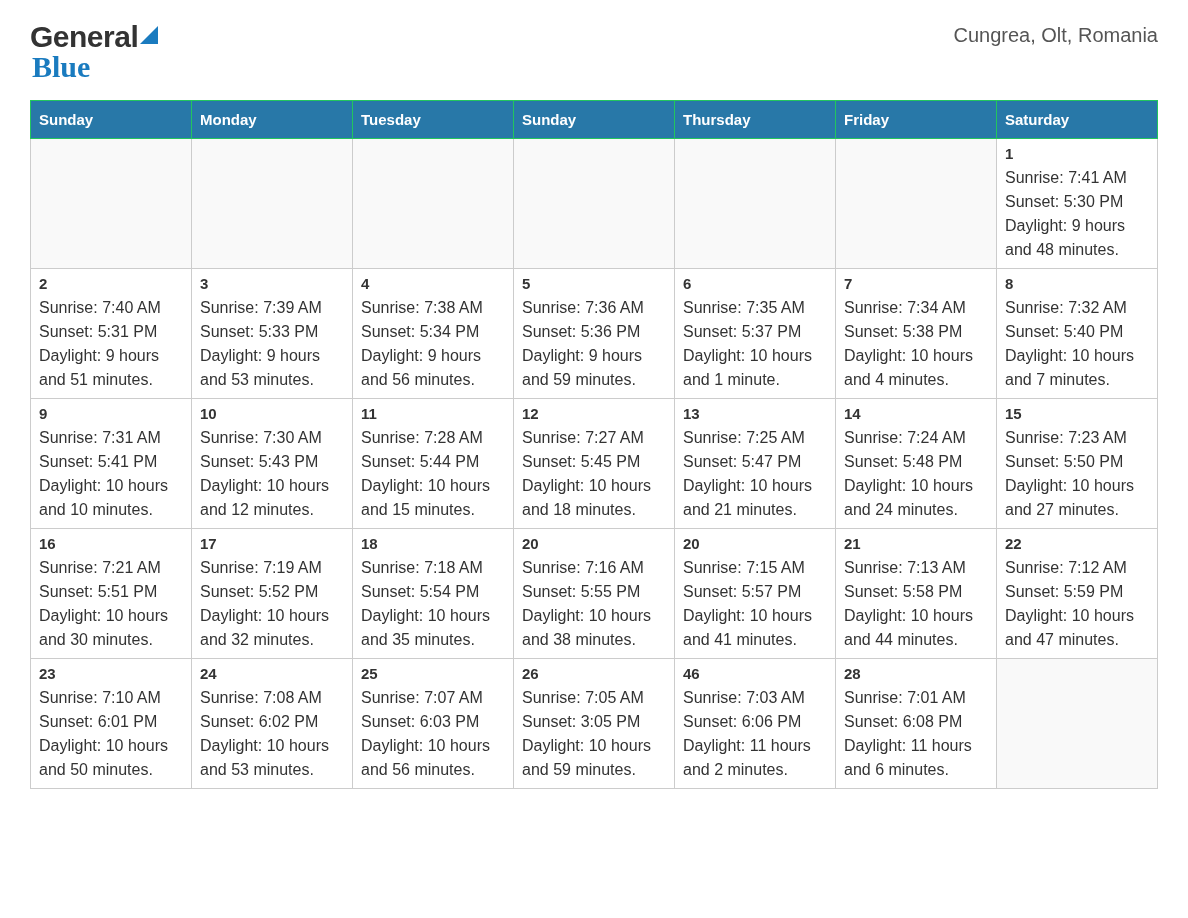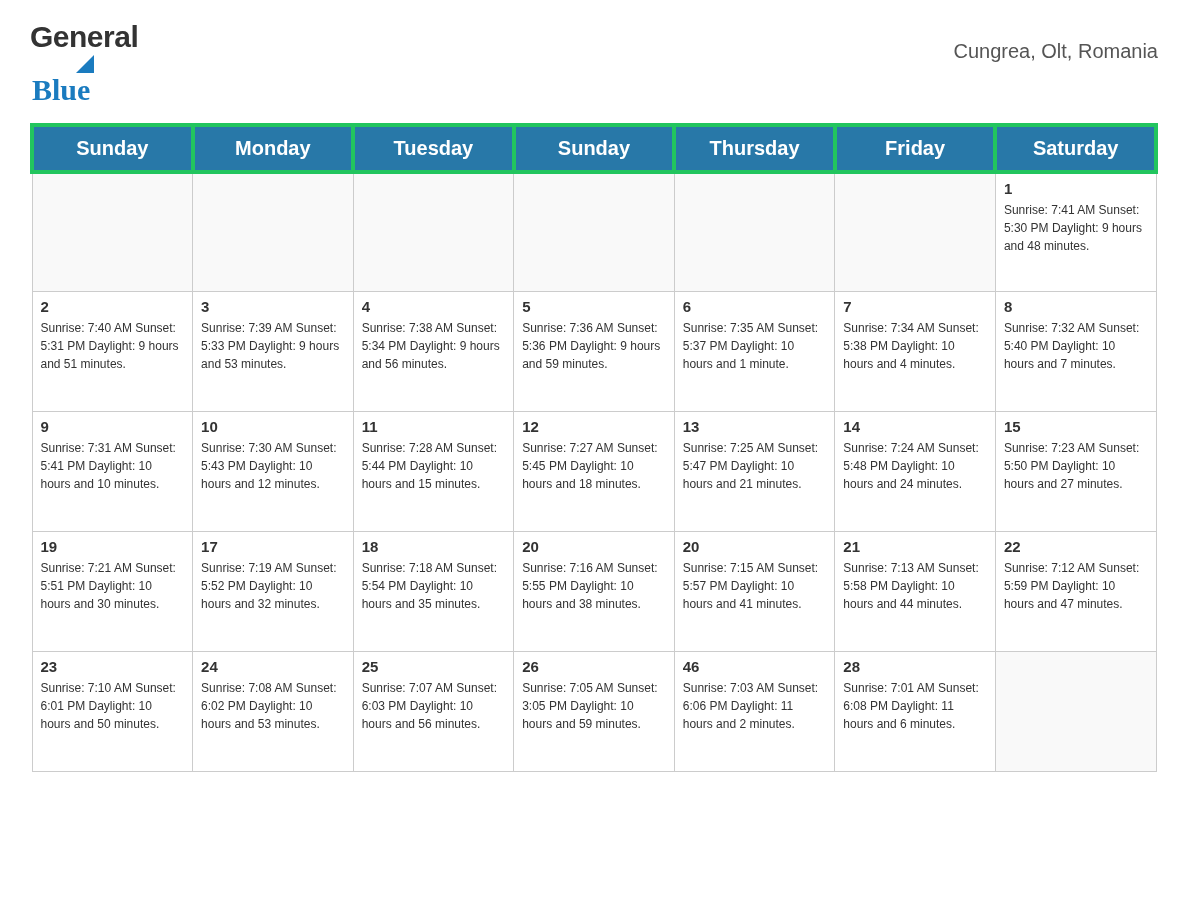--- a/index.html
+++ b/index.html
@@ -27,35 +27,35 @@
     }
     .month-title {
       font-size: 48px;
       font-weight: bold;
       color: #222;
       line-height: 1.1;
     }
     .location {
       font-size: 20px;
       color: #555;
-      margin-top: 20px;
+      margin-top: 4px;
     }
     .calendar-table {
       width: 100%;
       border-collapse: collapse;
       table-layout: fixed;
     }
     .calendar-table thead tr th {
       background-color: #2878a8;
       color: #fff;
-      font-size: 20px;
+      font-size: 15px;
       font-weight: bold;
       padding: 10px 8px;
-      text-align: center;
-      border: 4px solid #22c55e;
+      text-align: left;
+      border: 1px solid #22c55e;
     }
     .calendar-table tbody tr td {
       border: 1px solid #ccc;
       vertical-align: top;
       padding: 6px 8px;
       min-height: 90px;
       height: 120px;
       font-size: 12.5px;
       color: #333;
       background: #fff;
@@ -63,28 +63,27 @@
     .calendar-table tbody tr td.empty {
       background: #f9f9f9;
     }
     .day-number {
       font-size: 15px;
       font-weight: bold;
       margin-bottom: 4px;
       display: block;
     }
     .day-info {
-      font-size: 12px;
+      font-size: 16px;
       line-height: 1.5;
       color: #333;
     }
     .logo-row {
       display: flex;
       align-items: center;
-      flex-direction: column;
     }
     .logo-general {
       font-size: 30px;
       font-weight: bold;
       color: #333;
       letter-spacing: -0.5px;
     }
     .logo-triangle {
       display: inline-block;
       margin-left: 2px;
@@ -247,21 +246,21 @@
         <td>
           <span class="day-number">15</span>
           <div class="day-info">Sunrise: 7:23 AM
 Sunset: 5:50 PM
 Daylight: 10 hours
 and 27 minutes.</div>
         </td>
       </tr>
       <tr>
         <td>
-          <span class="day-number">19</span>
+          <span class="day-number">16</span>
           <div class="day-info">Sunrise: 7:21 AM
 Sunset: 5:51 PM
 Daylight: 10 hours
 and 30 minutes.</div>
         </td>
         <td>
           <span class="day-number">17</span>
           <div class="day-info">Sunrise: 7:19 AM
 Sunset: 5:52 PM
 Daylight: 10 hours

